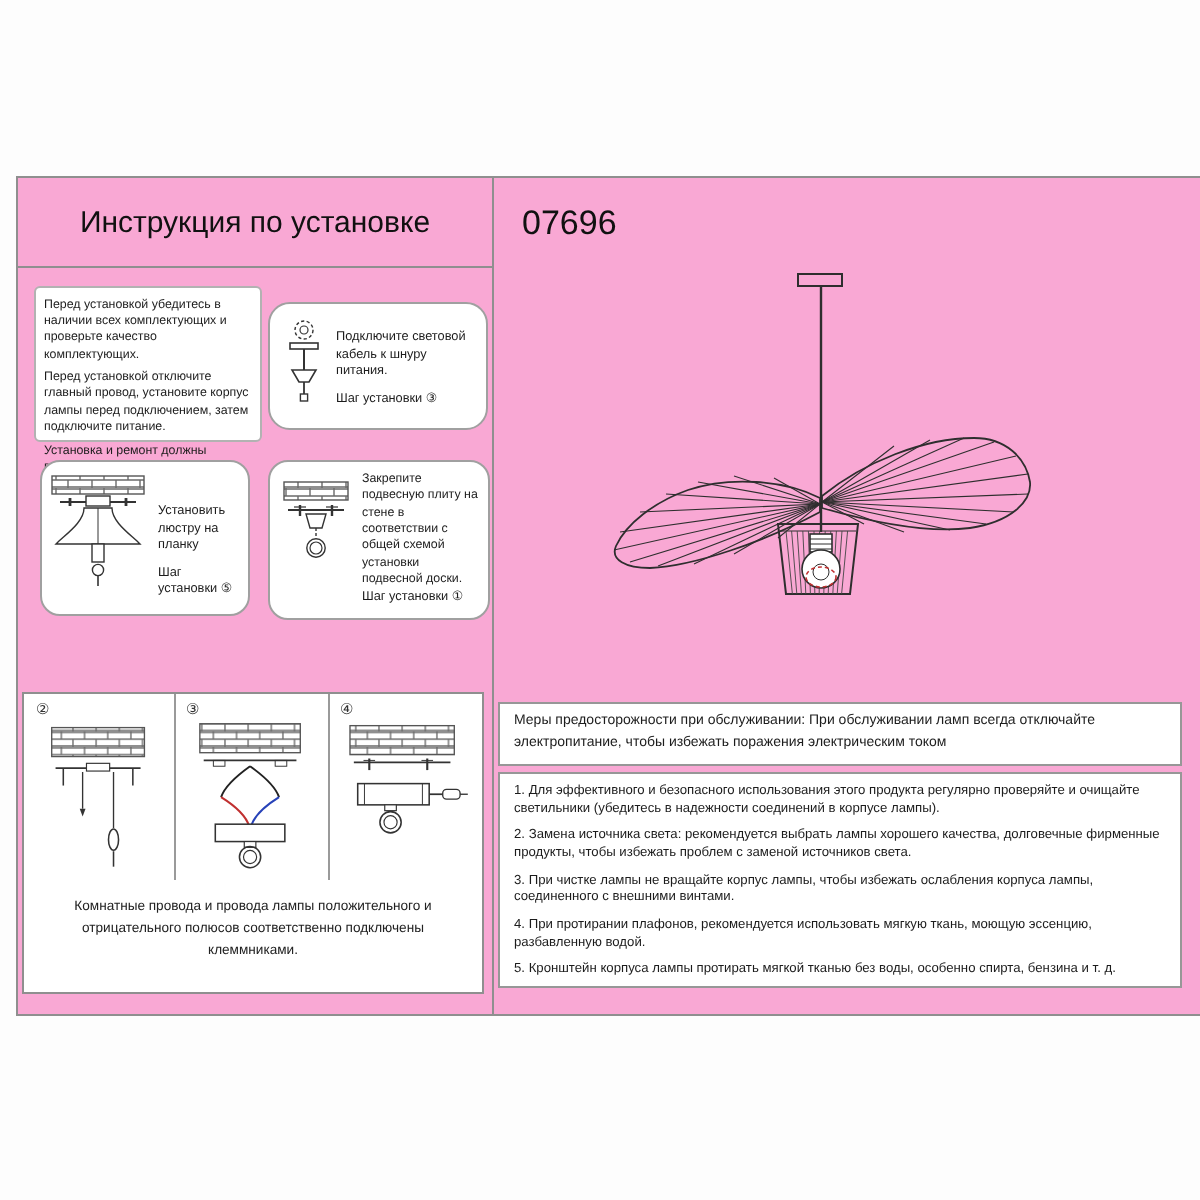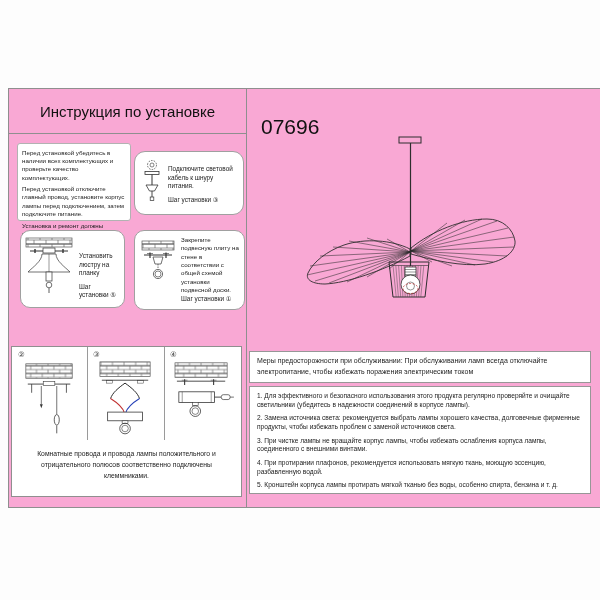--- a/index.html
+++ b/index.html
@@ -12,21 +12,21 @@
     position:absolute;left:8px;top:88px;width:600px;height:420px;
     background:#f9a8d4;border:1px solid #8f8f8f;box-sizing:border-box;
   }
   .divider-v{position:absolute;left:237px;top:0;width:1px;height:100%;background:#8f8f8f;}
   .title-cell{
     position:absolute;left:0;top:0;width:237px;height:45px;
     border-bottom:1px solid #8f8f8f;box-sizing:border-box;
     display:flex;align-items:center;justify-content:center;
     font-size:15px;color:#111;
   }
-  .model{position:absolute;left:252px;top:26px;font-size:21px;color:#111;}
+  .model{position:absolute;left:252px;top:13px;font-size:17px;color:#111;}
   .rbox{border:1px solid #a0a0a0;box-sizing:border-box;position:absolute;background:#fff;}
   .box-a{left:8px;top:54px;width:114px;height:78px;border-radius:3px;border-color:#b2b2b2;
     padding:5px 4px;font-size:6.2px;line-height:1.32;}
   .box-a p{margin:0 0 3.5px 0;}
   .box-b{left:125px;top:62px;width:110px;height:64px;border-radius:11px;padding:7px 6px;display:flex;gap:5px;}
   .box-c{left:11px;top:141px;width:105px;height:78px;border-radius:10px;padding:5px 4px;display:flex;gap:4px;}
   .box-d{left:125px;top:141px;width:111px;height:80px;border-radius:10px;padding:5px 5px;display:flex;gap:5px;}
   .stepcol{flex:1;display:flex;flex-direction:column;font-size:6.4px;line-height:1.35;}
   .steptext{margin:0;}
   .steplabel{margin-top:auto;margin-bottom:2px;font-size:6.4px;}

